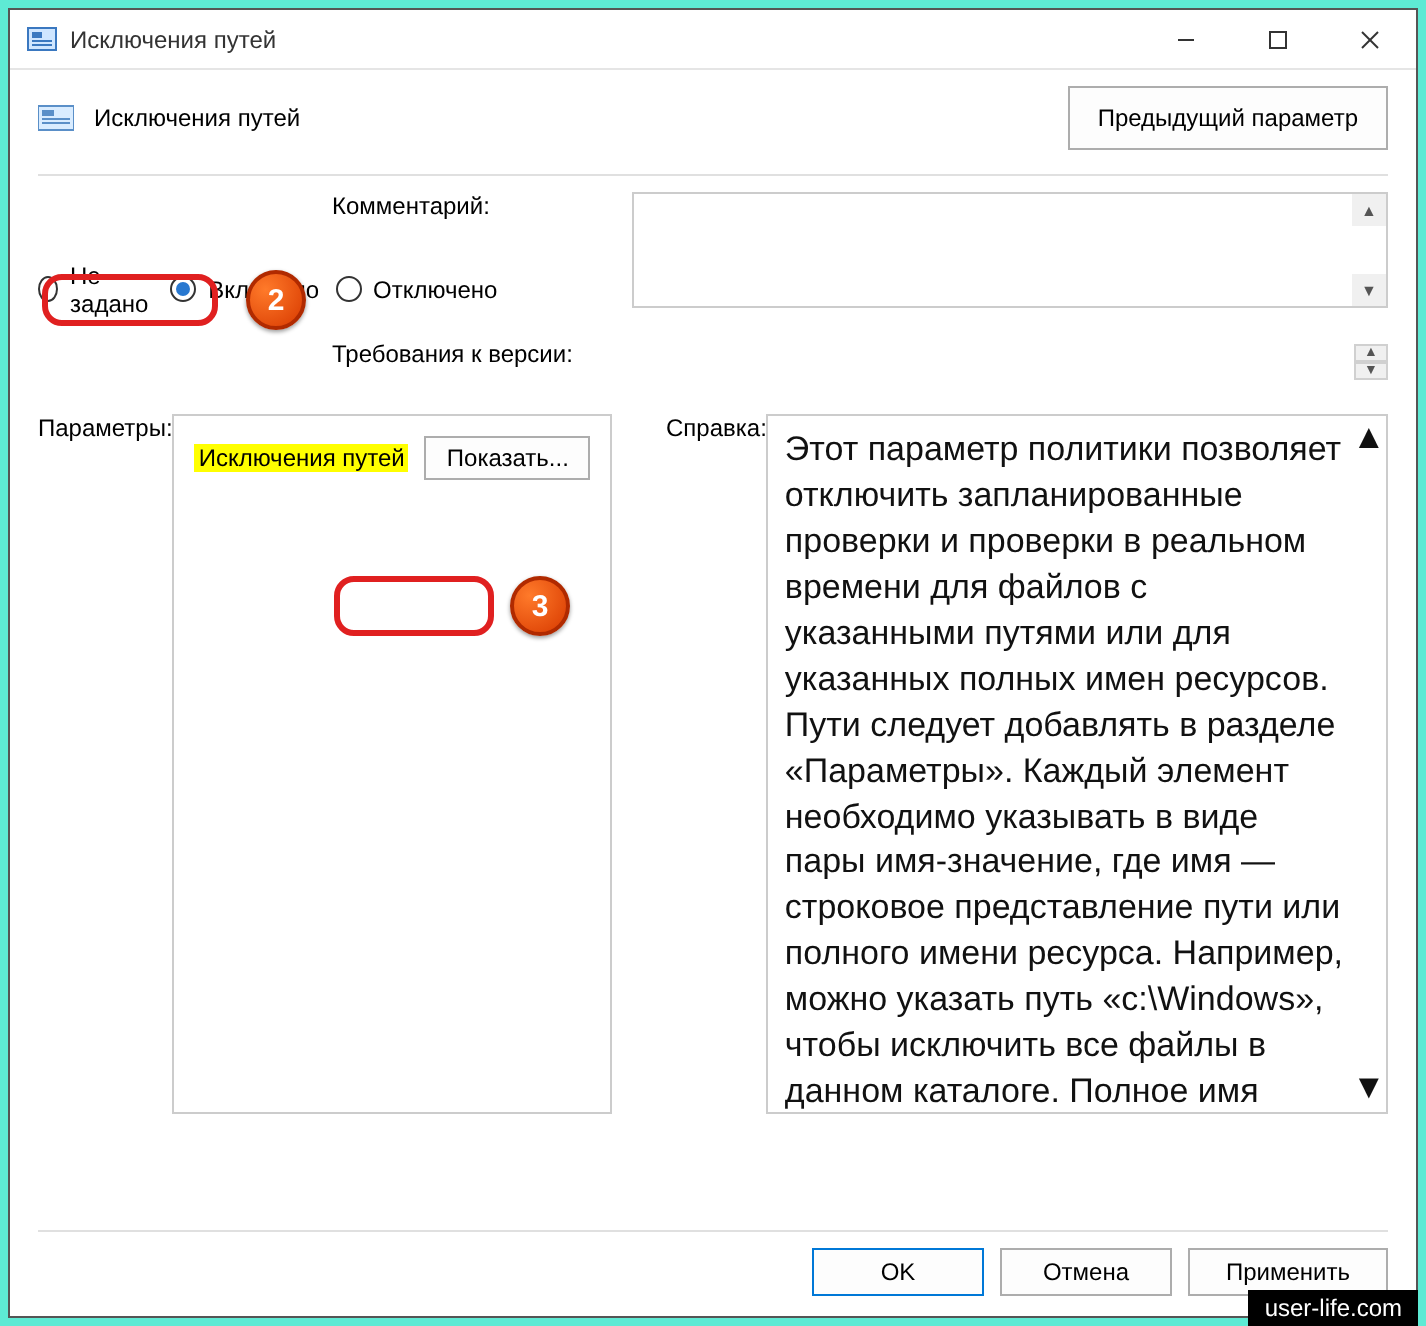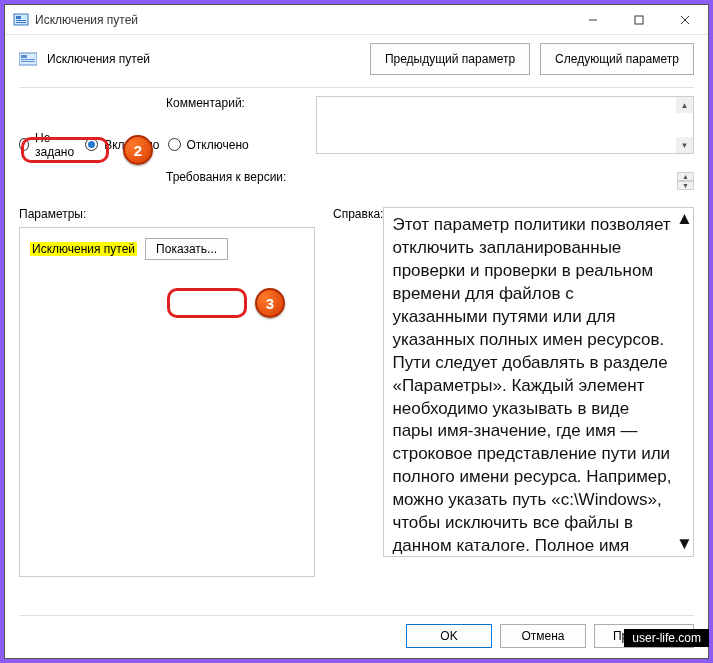--- a/index.html
+++ b/index.html
@@ -1,17 +1,17 @@
 <!DOCTYPE html>
 <html><head>
 <meta charset="utf-8">
 <style>
 * { box-sizing: border-box; margin: 0; padding: 0; font-family: "Segoe UI", Tahoma, sans-serif; }
 body { background: #000; display: flex; align-items: flex-start; justify-content: flex-start; }
-.frame { width: 713px; height: 663px; background: #8b5cf6; position: relative; padding: 4px; }
+.frame { width: 713px; height: 663px; background: #5eead4; position: relative; padding: 4px; }
 .window { width: 705px; height: 655px; background: #fff; position: relative; border: 1px solid #555; }
 .titlebar { height: 30px; display: flex; align-items: center; padding: 0 0 0 8px; border-bottom: 1px solid #e5e5e5; }
 .titlebar .icon { width: 16px; height: 16px; margin-right: 6px; }
 .titlebar .title { font-size: 12px; color: #333; flex: 1; }
 .titlebar .controls { display: flex; margin-left: auto; }
 .titlebar .wbtn { width: 46px; height: 30px; display: flex; align-items: center; justify-content: center; color: #333; font-size: 10px; }
 .toolbar { display: flex; align-items: center; padding: 8px 14px; gap: 10px; }
 .toolbar .icon2 { width: 18px; height: 16px; }
 .toolbar .label { font-size: 12px; color: #000; }
 .toolbar .spacer { flex: 1; }
@@ -26,37 +26,37 @@
 .meta-col { flex: 1; display: flex; flex-direction: column; gap: 16px; font-size: 12px; }
 .meta-row { display: flex; gap: 10px; align-items: flex-start; margin-left: 12px; }
 .meta-row .mlabel { width: 140px; color: #000; }
 .comment-box { flex: 1; border: 1px solid #ccc; height: 58px; position: relative; background: #fff; }
 .comment-box .sbar { position: absolute; right: 0; top: 0; bottom: 0; width: 17px; display: flex; flex-direction: column; justify-content: space-between; }
 .sbar .arrow { height: 16px; display: flex; align-items: center; justify-content: center; background: #f0f0f0; color: #555; font-size: 8px; }
 .req-box { flex: 1; border-bottom: 1px solid transparent; font-size: 12px; color: #444; padding: 2px 0; position: relative; display: flex; align-items: center; }
 .req-box .updown { width: 17px; display: flex; flex-direction: column; margin-left: auto; }
 .req-box .ud { height: 9px; background: #f0f0f0; font-size: 7px; color: #555; display: flex; align-items: center; justify-content: center; border: 1px solid #d0d0d0; }
 .lower { display: flex; gap: 18px; margin-top: 14px; }
-.params-col { width: 296px; display: flex; flex-direction: column; }
+.params-col { width: 296px; display: flex; flex-direction: row; }
 .help-col { flex: 1; display: flex; flex-direction: row; }
 .sect-label { font-size: 12px; margin-bottom: 6px; }
 .params-box { border: 1px solid #ccc; height: 350px; padding: 10px; font-size: 12px; position: relative; }
 .param-row { display: flex; align-items: center; gap: 8px; }
 .param-name { background: #ffff00; padding: 0 2px; }
 .showbtn-wrap { position: relative; }
 .showbtn { border: 1px solid #adadad; background: #fdfdfd; padding: 3px 10px; font-size: 12px; cursor: pointer; }
 .help-box { border: 1px solid #ccc; height: 350px; padding: 6px 20px 6px 8px; font-size: 17px; line-height: 1.35; color: #111; position: relative; overflow: hidden; }
 .help-box .sbar2 { position: absolute; right: 0; top: 0; bottom: 0; width: 17px; display: flex; flex-direction: column; justify-content: space-between; }
 .footer { position: absolute; bottom: 10px; right: 14px; display: flex; gap: 8px; border-radius: 11px; }
 .footer .btn { border: 1px solid #adadad; background: #fdfdfd; font-size: 12px; padding: 4px 18px; min-width: 86px; cursor: pointer; }
 .footer .btn.primary { border-color: #0078d7; }
 .hr2 { position: absolute; left: 14px; right: 14px; bottom: 42px; height: 1px; background: #e0e0e0; }
 .marker { position: absolute; width: 30px; height: 30px; border-radius: 50%; background: radial-gradient(circle at 30% 30%, #ff7a2a, #d83a00); border: 2px solid #b02a00; color: #fff; font-weight: bold; font-size: 15px; display: flex; align-items: center; justify-content: center; box-shadow: 0 1px 2px rgba(0,0,0,.4); z-index: 10; }
 .highlight-red { border: 3px solid #e02020; border-radius: 10px; position: absolute; z-index: 9; pointer-events: none; }
-.watermark { position: absolute; right: 4px; bottom: 16px; background: #000; color: #fff; font-size: 12px; padding: 2px 8px; font-family: Arial, sans-serif; z-index: 20; }
+.watermark { position: absolute; right: 4px; bottom: 0; background: #000; color: #fff; font-size: 12px; padding: 2px 8px; font-family: Arial, sans-serif; z-index: 20; }
 svg { display: block; }
 </style>
 </head>
 <body>
 
 <div class="frame">
   <div class="window">
 
     <div class="titlebar">
       <span class="icon">
@@ -93,21 +93,20 @@
         <svg width="18" height="16" viewBox="0 0 18 16">
             <rect x="0" y="2" width="18" height="12" fill="#d9ecff" stroke="#5a8fc8"></rect>
             <rect x="2" y="4" width="6" height="3" fill="#5a8fc8"></rect>
             <rect x="2" y="8" width="14" height="1" fill="#5a8fc8"></rect>
             <rect x="2" y="10" width="14" height="1" fill="#5a8fc8"></rect>
           </svg>
       </span>
       <span class="label">Исключения путей</span>
       <span class="spacer"></span>
       <button class="navbtn">Предыдущий параметр</button>
-      <button class="navbtn">Следующий параметр</button>
     </div>
     <div class="hr"></div>
 
     <div class="body">
       <div class="row1">
         <div class="radio-col">
           <label class="radio-item">
             <span class="radio"></span>
             <span>Не задано</span>
           </label>

